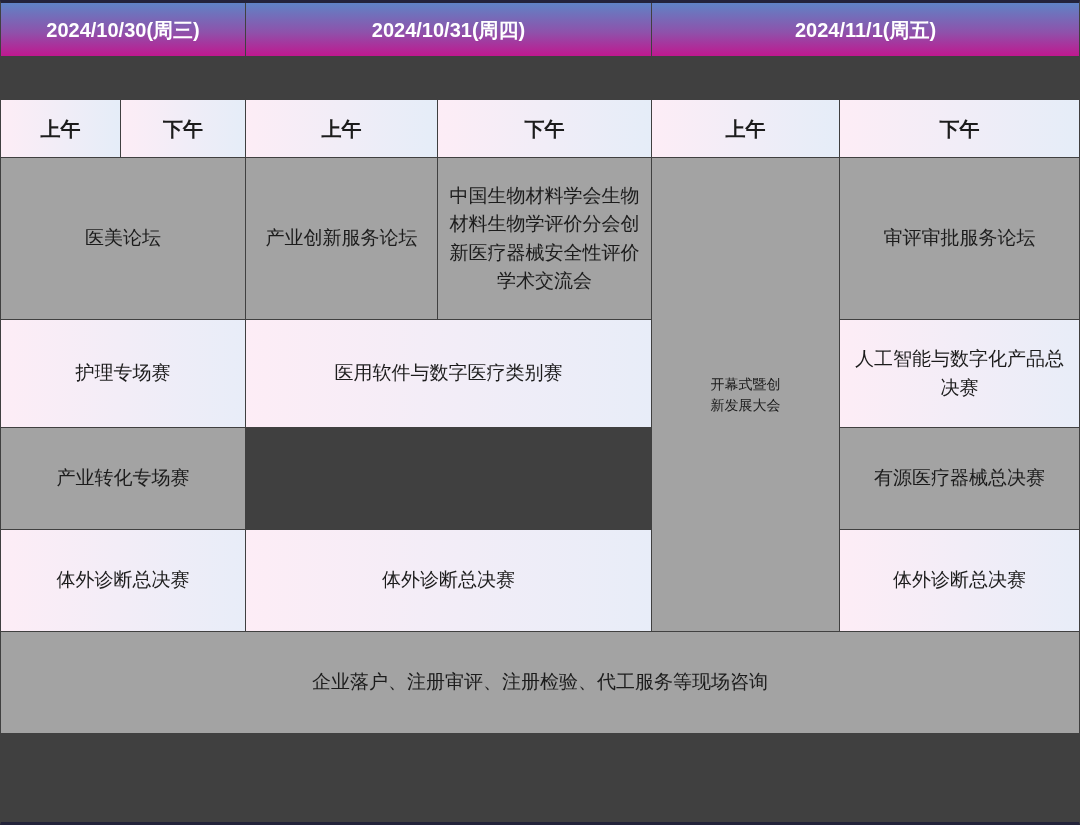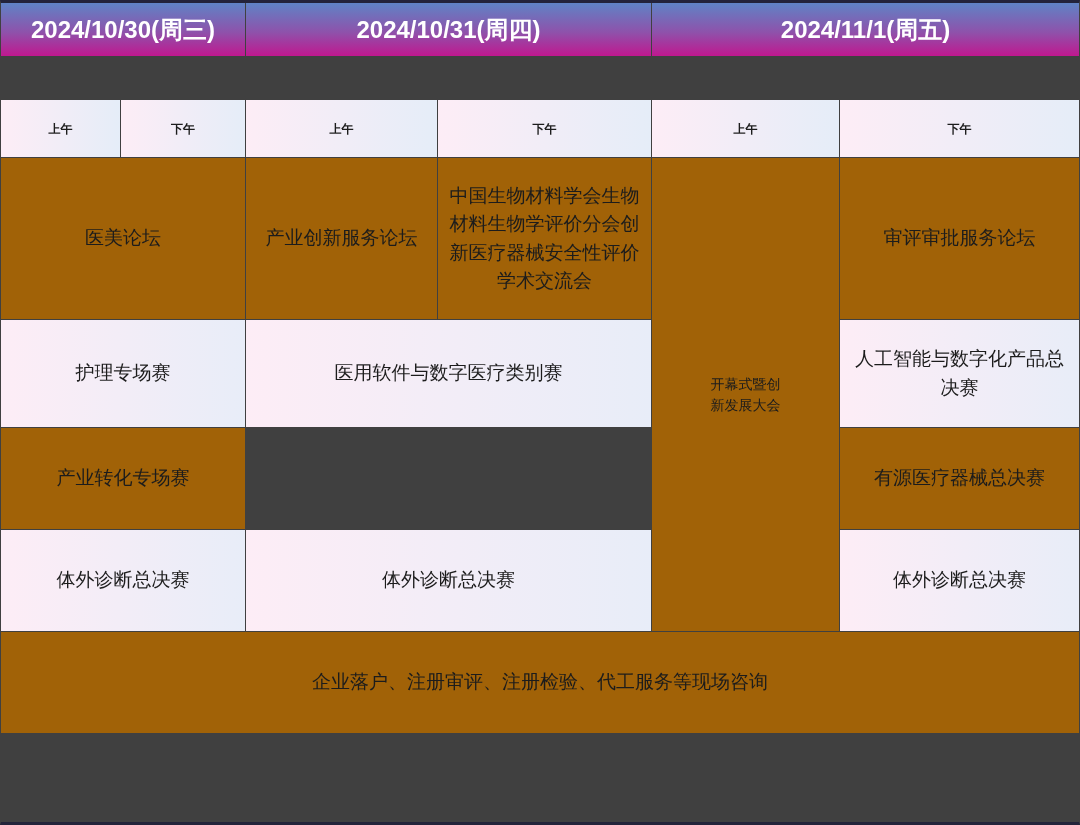--- a/index.html
+++ b/index.html
@@ -20,35 +20,35 @@
     border-left: 1px solid #404040;
     border-right: 1px solid #404040;
     border-top: 3px solid #23233a;   
     border-bottom: 3px solid #23233a;
   }
   .cell {
     display: flex;
     align-items: center;
     justify-content: center;
     text-align: center;
-    background: #a16207;
+    background: #a3a3a3;
     font-size: 19px;
     line-height: 1.5;
     padding: 0 10px;
   }
   .c-date {
     background: linear-gradient(180deg, #5f83c5 0%, #8e52ab 55%, #c0188f 100%);
     color: #ffffff;
     font-weight: bold;
-    font-size: 24px;
+    font-size: 20px;
   }
   .c-period {
     background: linear-gradient(90deg, #fdedf6 0%, #e5edf8 100%);
     font-weight: bold;
-    font-size: 12px;
+    font-size: 20px;
     margin-top: 43px;
   }
   .c-grad {
     background: linear-gradient(90deg, #fdedf6 0%, #e8edf8 100%);
   }
   .c-opening span { display: inline-block; max-width: 5.5em; font-size: 14px; }
   
   .d1 { grid-column: 1 / span 2; grid-row: 1; }
   .d2 { grid-column: 3 / span 2; grid-row: 1; }
   .d3 { grid-column: 5 / span 2; grid-row: 1; }

